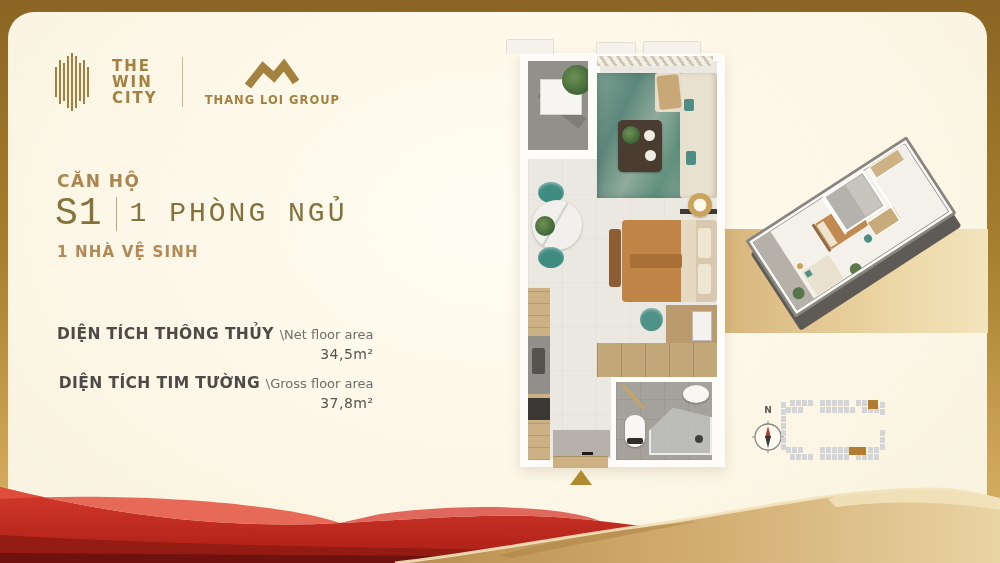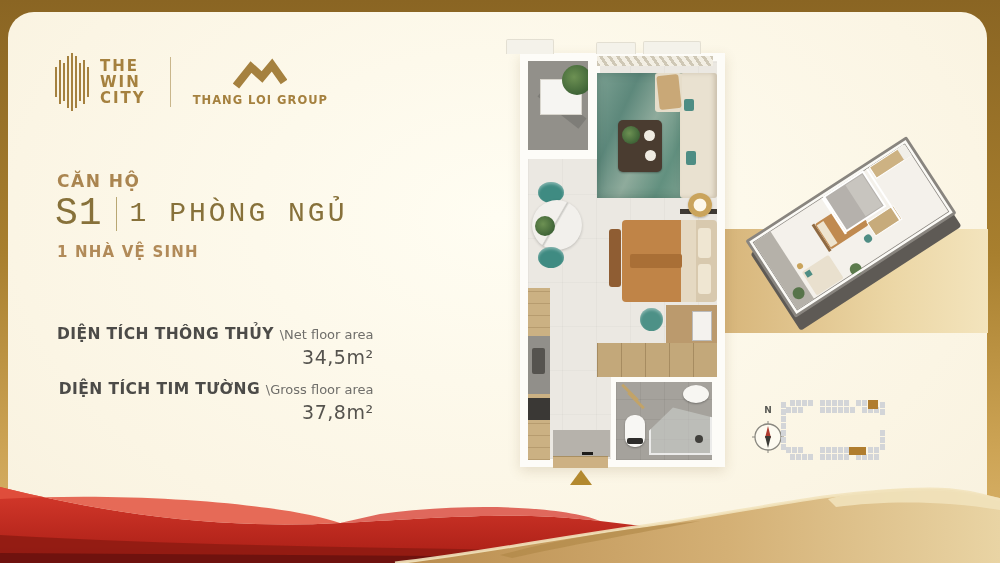--- a/index.html
+++ b/index.html
@@ -6,21 +6,21 @@
   .canvas{position:relative;width:1000px;height:563px;overflow:hidden;
     font-family:"DejaVu Sans","Liberation Sans",sans-serif;
     background:linear-gradient(180deg,#8a6523 0%,#a87f2e 45%,#cda455 80%,#dcb670 100%);}
   .card{position:absolute;left:8px;top:12px;right:13px;bottom:10px;border-radius:26px;
     background:radial-gradient(ellipse at 50% 38%,#fffdf2 0%,#fbf5e4 70%,#f8f1de 100%);}
   .gold-band{position:absolute;left:722px;top:229px;width:266px;height:104px;
     background:linear-gradient(90deg,#d7b57a,#ecd7a6 65%,#f3e4bd);}
 
   
   .logos{position:absolute;left:55px;top:52px;height:60px;display:flex;align-items:center;}
-  .win-logo{display:flex;align-items:center;gap:11px;}
+  .win-logo{display:flex;align-items:center;gap:23px;}
   .win-bars{display:flex;align-items:center;gap:2px;height:58px;}
   .win-bars i{display:block;width:2px;background:var(--brand-gold,#a5813f);}
   .win-text{display:flex;flex-direction:column;color:var(--brand-gold,#a5813f);
     font-weight:bold;font-size:15px;line-height:16px;letter-spacing:2px;}
   .logo-divider{width:1px;height:50px;background:#c9b68b;margin:0 22px 0 24px;}
   .tl-logo{display:flex;flex-direction:column;align-items:center;gap:3px;}
   .tl-name{color:var(--brand-gold,#a5813f);font-weight:bold;font-size:11.5px;letter-spacing:1px;}
 
   
   .unit-label{position:absolute;left:57px;top:171px;font-size:17px;font-weight:bold;
@@ -30,21 +30,21 @@
   .unit-code{font-size:38px;letter-spacing:1px;}
   .unit-sep{width:1px;height:34px;background:#b9a773;}
   .unit-type{font-size:28px;letter-spacing:3px;}
   .unit-bath{position:absolute;left:57px;top:243px;font-size:15px;font-weight:bold;
     letter-spacing:1.2px;color:#b18a58;}
 
   
   .area-info{position:absolute;left:57px;top:325px;color:var(--text-dark,#4c4b48);text-align:right;}
   .area-line{font-size:15.5px;font-weight:bold;letter-spacing:.4px;}
   .area-line .sub{font-weight:normal;font-size:13px;color:#6f6e6a;letter-spacing:0;}
-  .area-value{font-size:19px;color:#55534e;margin:3px 0 12px 0;letter-spacing:.5px;}
+  .area-value{font-size:14px;color:#55534e;margin:3px 0 12px 0;letter-spacing:.5px;}
 
   
   .plan{position:absolute;left:520px;top:53px;width:205px;height:414px;background:#fdfcf8;
     box-shadow:0 4px 12px rgba(110,85,40,.16);}
   .plan *{position:absolute;}
   .plan-floor{left:8px;top:8px;right:8px;bottom:8px;background:#ebe8e2;
     background-image:repeating-linear-gradient(90deg,rgba(0,0,0,.028) 0 1px,transparent 1px 34px),
                      repeating-linear-gradient(0deg,rgba(0,0,0,.022) 0 1px,transparent 1px 44px);}
   .ledge{background:#f4f2ea;border:1px solid #e3dfd2;border-bottom:none;border-radius:2px 2px 0 0;}
   .balcony{left:8px;top:8px;width:60px;height:89px;background:#92908a;}

